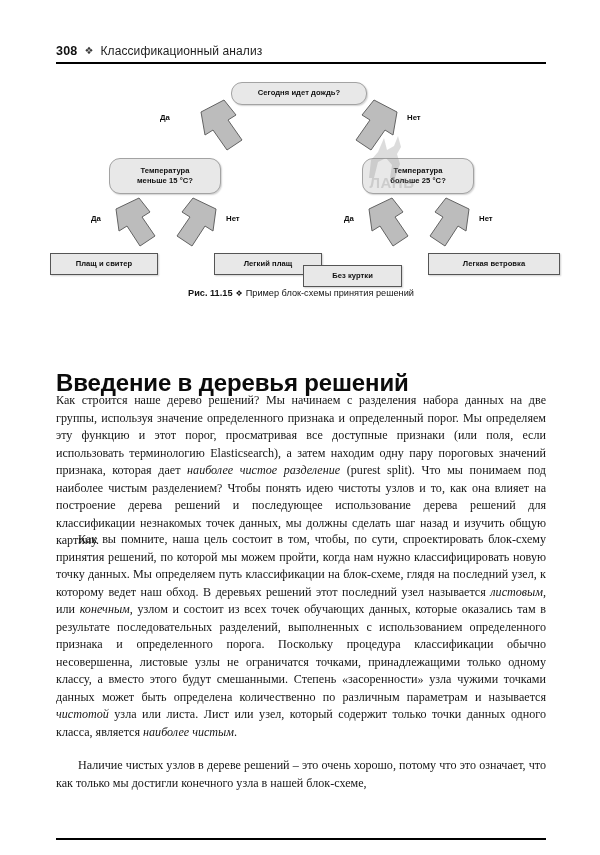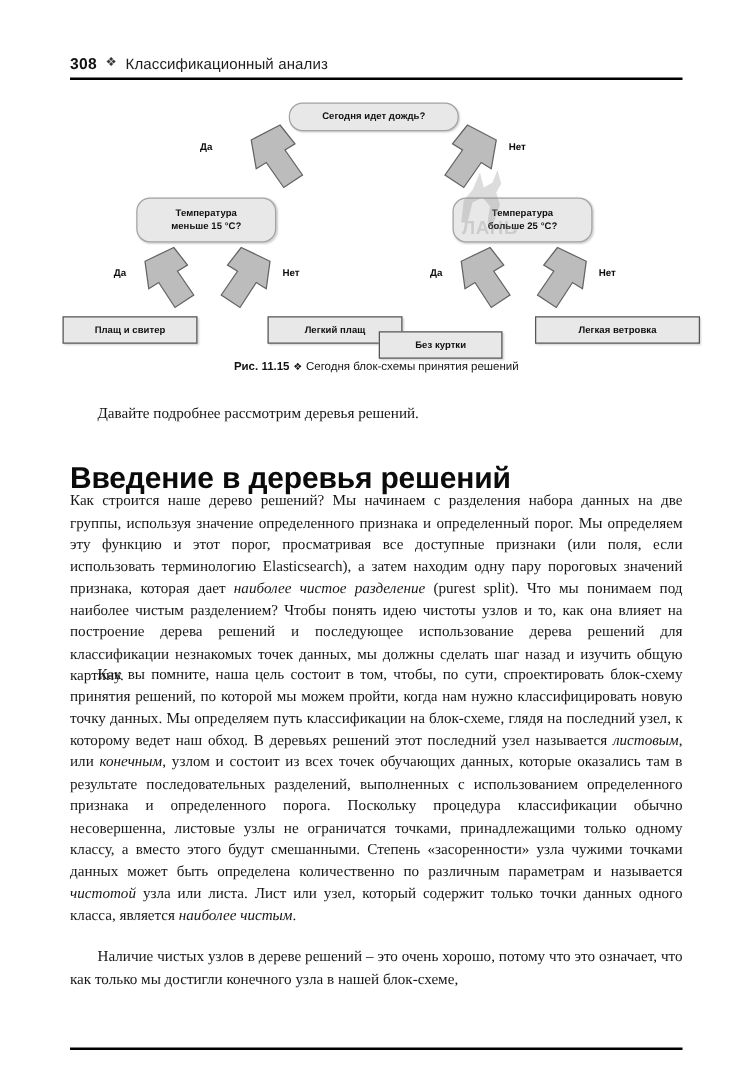--- a/index.html
+++ b/index.html
@@ -278,26 +278,23 @@
 
     <div class="watermark">
       <svg viewBox="0 0 76 46" width="76" height="46">
         <path d="M30 4 L33 16 L40 12 L44 2 L47 13 L43 20 L46 30 L41 44 L36 44 L38 31 L32 24 L24 28 L20 44 L15 44 L17 26 L24 18 Z" fill="#8d8d8d"></path>
       </svg>
       <div class="wm-text">ЛАНЬ</div>
     </div>
   </div>
 
   <div class="caption">
-    <b>Рис. 11.15</b><span class="orn">❖</span><span>Сегодня блок-схемы принятия решений</span>
-  </div>
-
-  <div class="body-block" id="para-intro">
-    <p class="indent">Давайте подробнее рассмотрим деревья решений.</p>
-  </div>
+    <b>Рис. 11.15</b><span class="orn">❖</span><span>Пример блок-схемы принятия решений</span>
+  </div>
+
 
   <h1 class="heading">Введение в деревья решений</h1>
 
   <div class="body-block" id="para-1">
     <p><span>Как строится наше дерево решений? Мы начинаем с разделения набора данных на две группы, используя значение определенного признака и определенный порог. Мы определяем эту функцию и этот порог, просматривая все доступные признаки (или поля, если использовать терминологию Elasticsearch), а затем находим одну пару пороговых значений признака, которая дает </span><i>наиболее чистое разделение</i><span> (purest split). Что мы понимаем под наиболее чистым разделением? Чтобы понять идею чистоты узлов и то, как она влияет на построение дерева решений и последующее использование дерева решений для классификации незнакомых точек данных, мы должны сделать шаг назад и изучить общую картину.</span></p>
   </div>
 
   <div class="body-block" id="para-2">
     <p class="indent"><span>Как вы помните, наша цель состоит в том, чтобы, по сути, спроектировать блок-схему принятия решений, по которой мы можем пройти, когда нам нужно классифицировать новую точку данных. Мы определяем путь классификации на блок-схеме, глядя на последний узел, к которому ведет наш обход. В деревьях решений этот последний узел называется </span><i>листовым</i><span>, или </span><i>конечным</i><span>, узлом и состоит из всех точек обучающих данных, которые оказались там в результате последовательных разделений, выполненных с использованием определенного признака и определенного порога. Поскольку процедура классификации обычно несовершенна, листовые узлы не ограничатся точками, принадлежащими только одному классу, а вместо этого будут смешанными. Степень «засоренности» узла чужими точками данных может быть определена количественно по различным параметрам и называется </span><i>чистотой</i><span> узла или листа. Лист или узел, который содержит только точки данных одного класса, является </span><i>наиболее чистым</i><span>.</span></p>
   </div>

